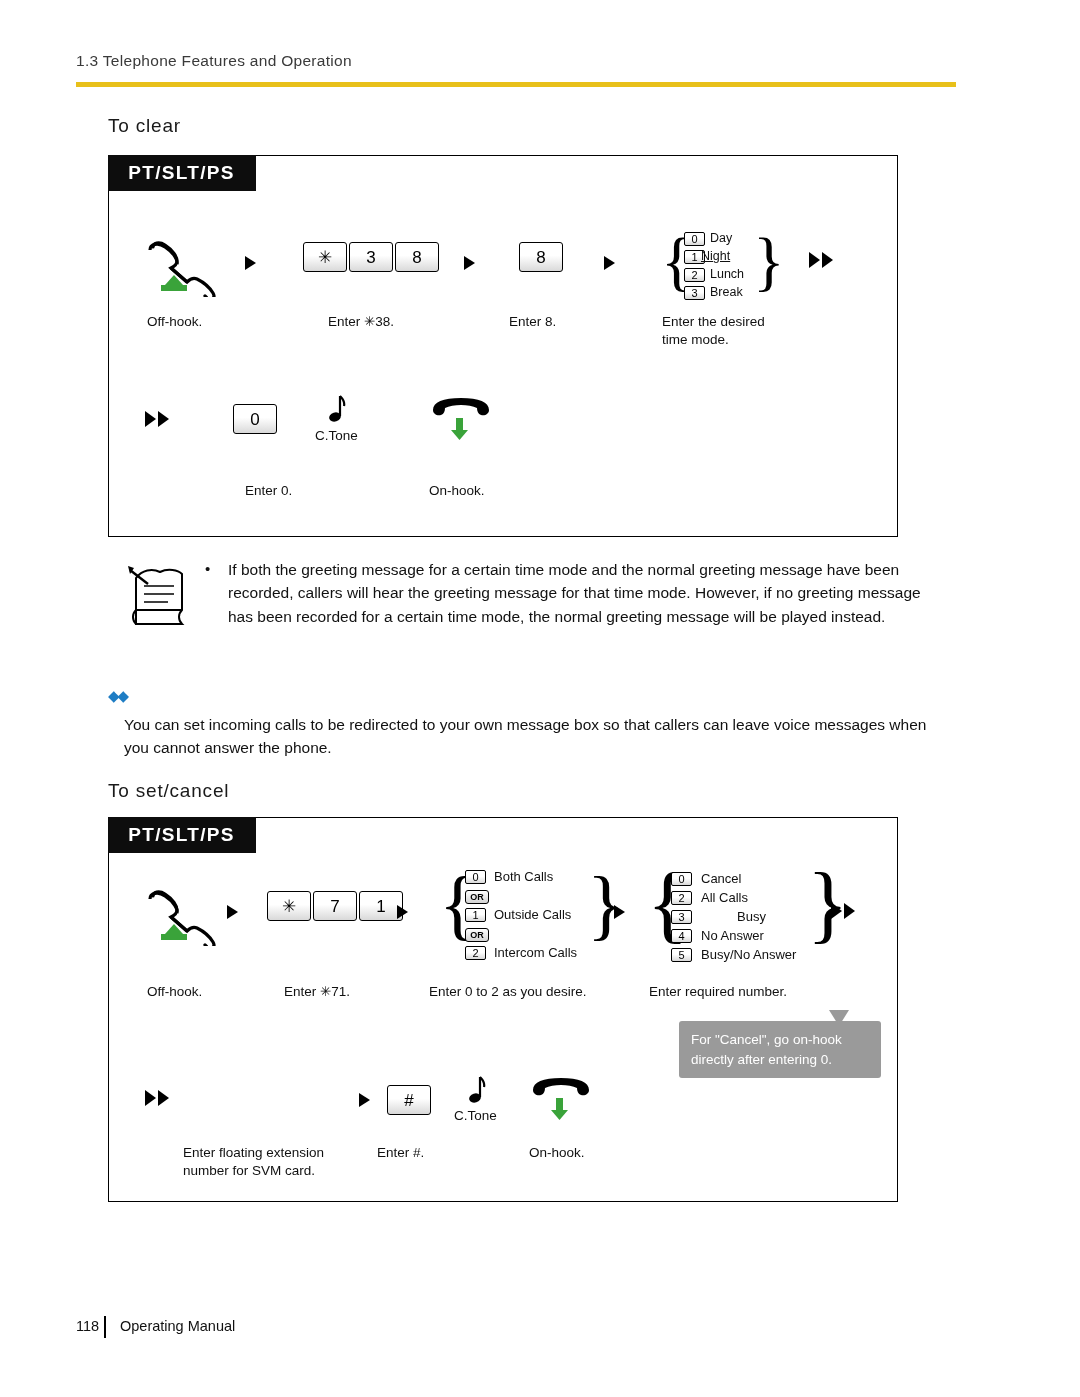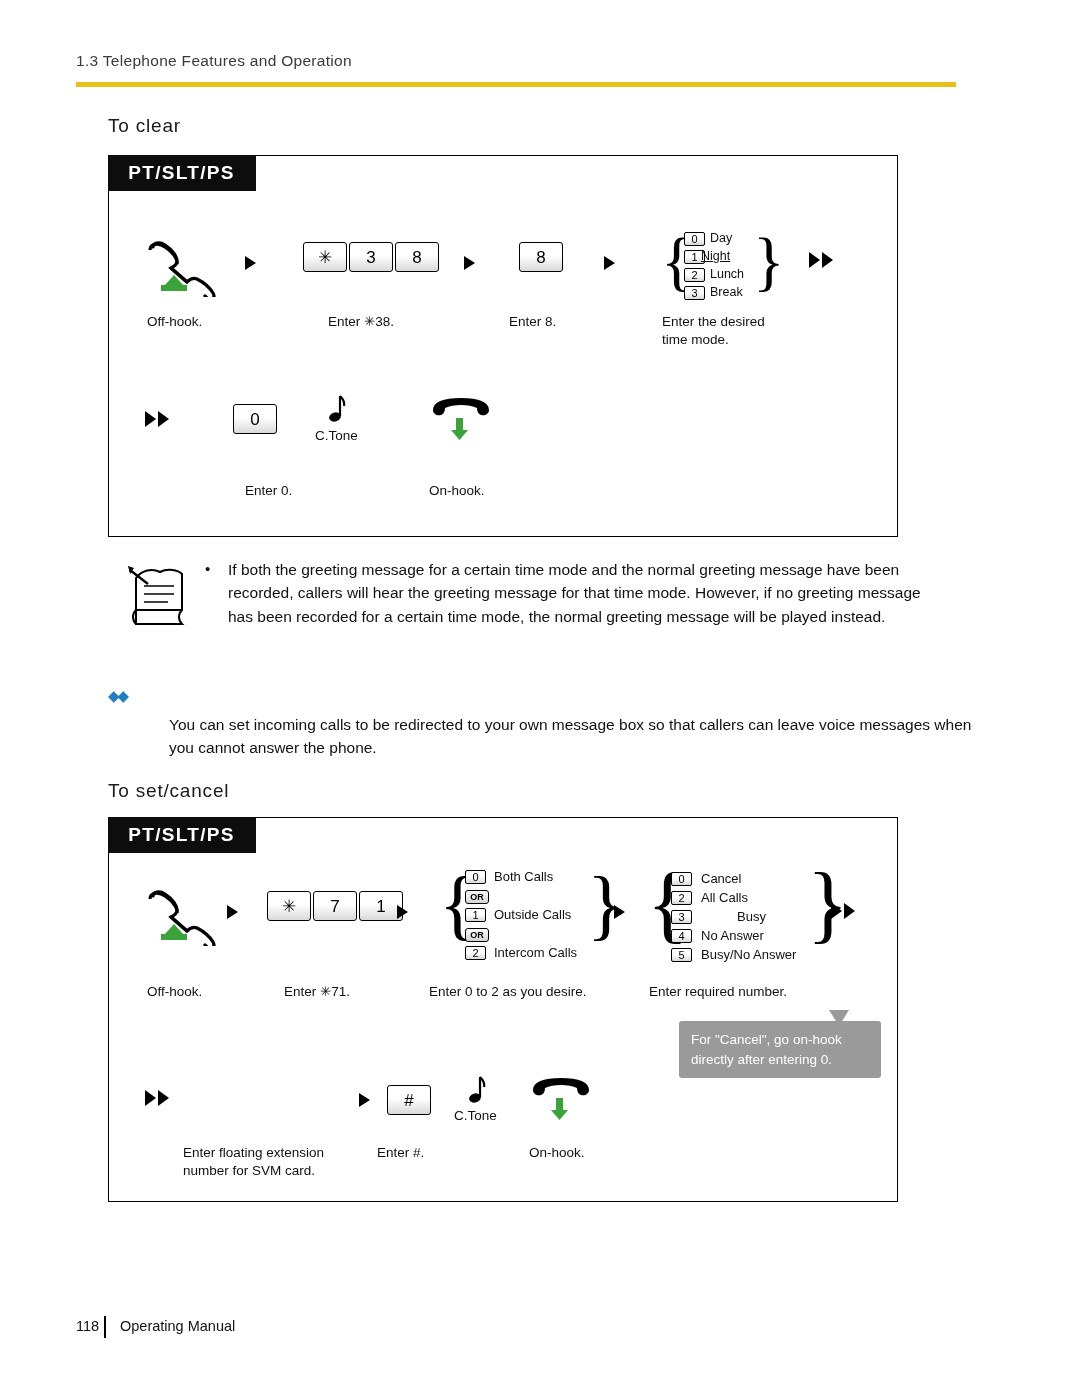--- a/index.html
+++ b/index.html
@@ -303,21 +303,21 @@
     <path d="M16 18 L16 64 L62 64 C58 60 58 54 62 50 L62 14 C58 10 48 8 40 12 C32 8 22 10 16 18 Z" fill="#ffffff" stroke="#000" stroke-width="2"></path>
     <path d="M24 26 L54 26 M24 34 L54 34 M24 42 L48 42" stroke="#000" stroke-width="1.6"></path>
     <path d="M10 10 L28 24" stroke="#000" stroke-width="2.4"></path>
     <path d="M8 6 L14 8 L10 14 Z" fill="#000"></path>
     <path d="M16 64 C12 60 12 54 16 50 L62 50" fill="none" stroke="#000" stroke-width="2"></path>
   </svg>
   <div class="note-bullet" style="left:205px; top:560px;">•</div>
   <div class="note-text" style="left:228px; top:558px; width:712px;">If both the greeting message for a certain time mode and the normal greeting message have been recorded, callers will hear the greeting message for that time mode. However, if no greeting message has been recorded for a certain time mode, the normal greeting message will be played instead.</div>
 
   <div class="blue-diamonds" style="left:108px; top:687px;">◆◆</div>
-  <div class="body-text" style="left:124px; top:713px; width:810px;margin-left:45px;">You can set incoming calls to be redirected to your own message box so that callers can leave voice messages when you cannot answer the phone.</div>
+  <div class="body-text" style="left:124px; top:713px; width:810px;">You can set incoming calls to be redirected to your own message box so that callers can leave voice messages when you cannot answer the phone.</div>
 
   <div class="sub-heading" style="left:108px; top:780px;">To set/cancel</div>
 
   <div class="diagram-box" style="left:108px; top:817px; width:790px; height:385px;">
     <div class="pt-tab">PT/SLT/PS</div>
 
     <svg class="icon-svg" style="left:38px; top:72px;" width="78" height="56" viewBox="0 0 78 56">
       <g>
         <path d="M6 6 C6 2, 12 0, 18 4 C26 9, 30 16, 30 20 C30 24, 26 26, 24 27 L40 41 C42 39, 46 36, 50 38 C56 41, 63 47, 66 52 C69 57, 64 60, 60 57 L58 55" fill="none" stroke="#000" stroke-width="3.2" stroke-linecap="round"></path>
         <path d="M3 9 C3 3, 11 1, 18 6 C27 12, 31 19, 30 23" fill="none" stroke="#000" stroke-width="3.2"></path>

